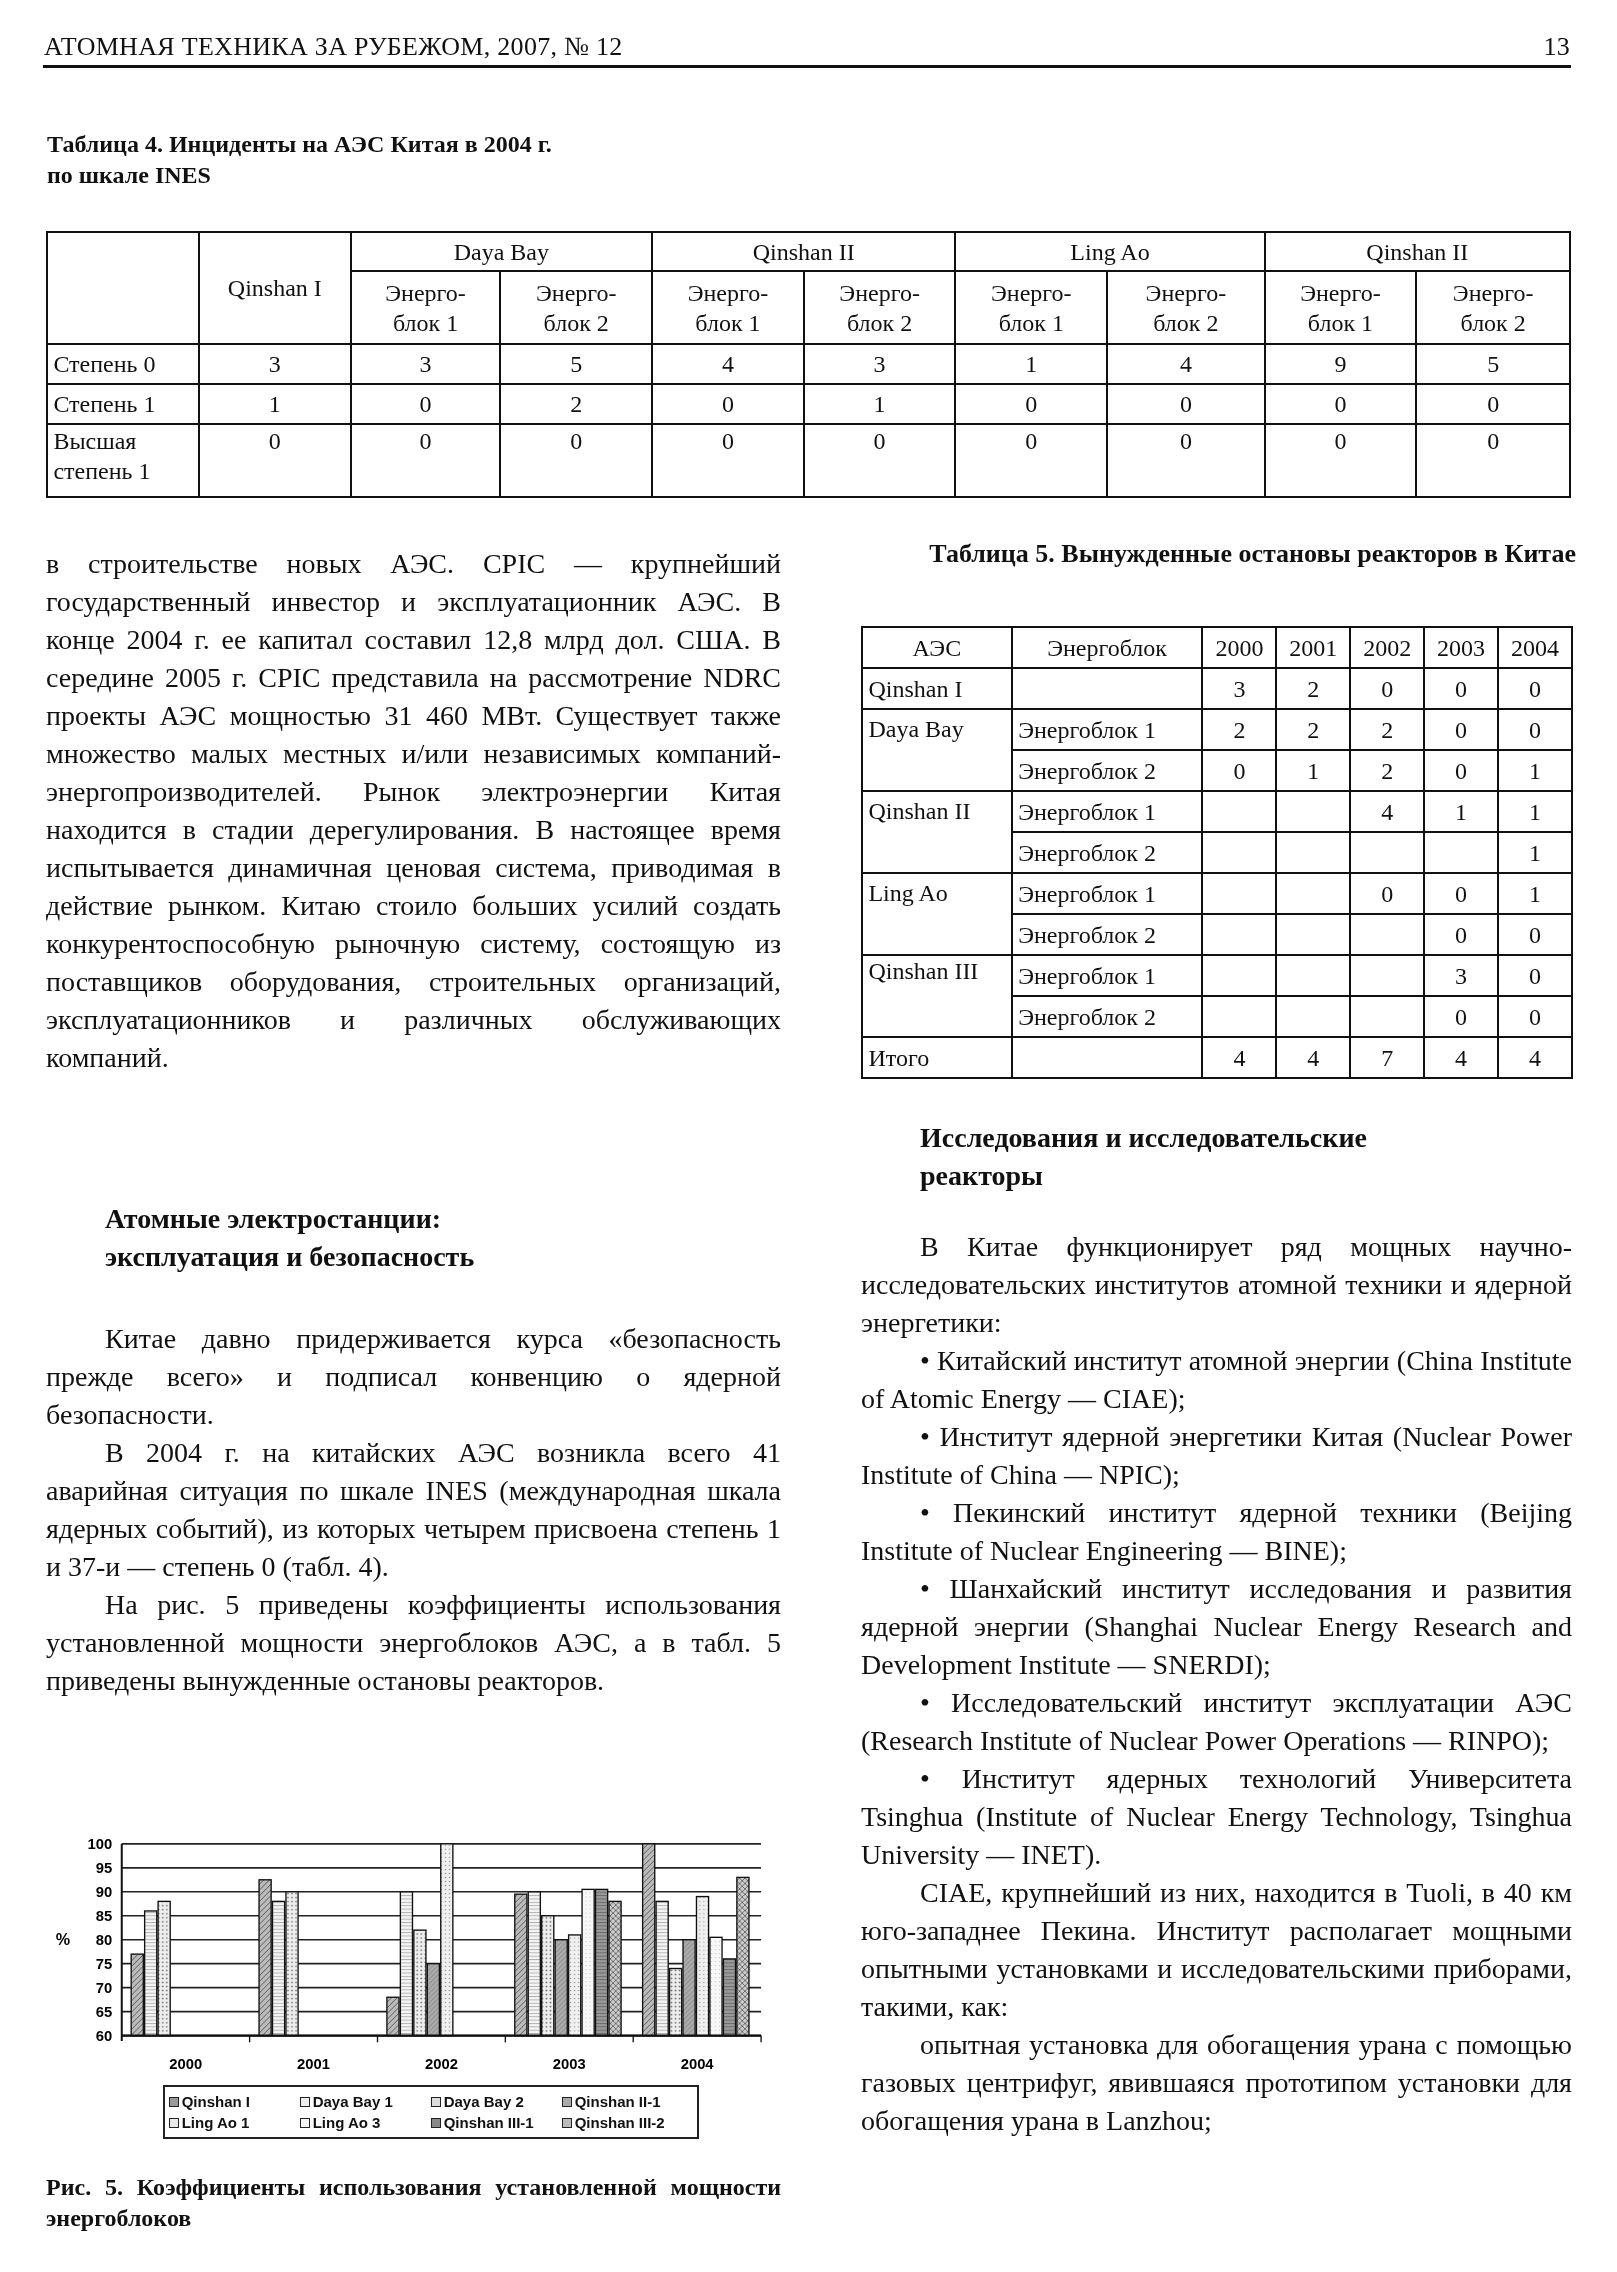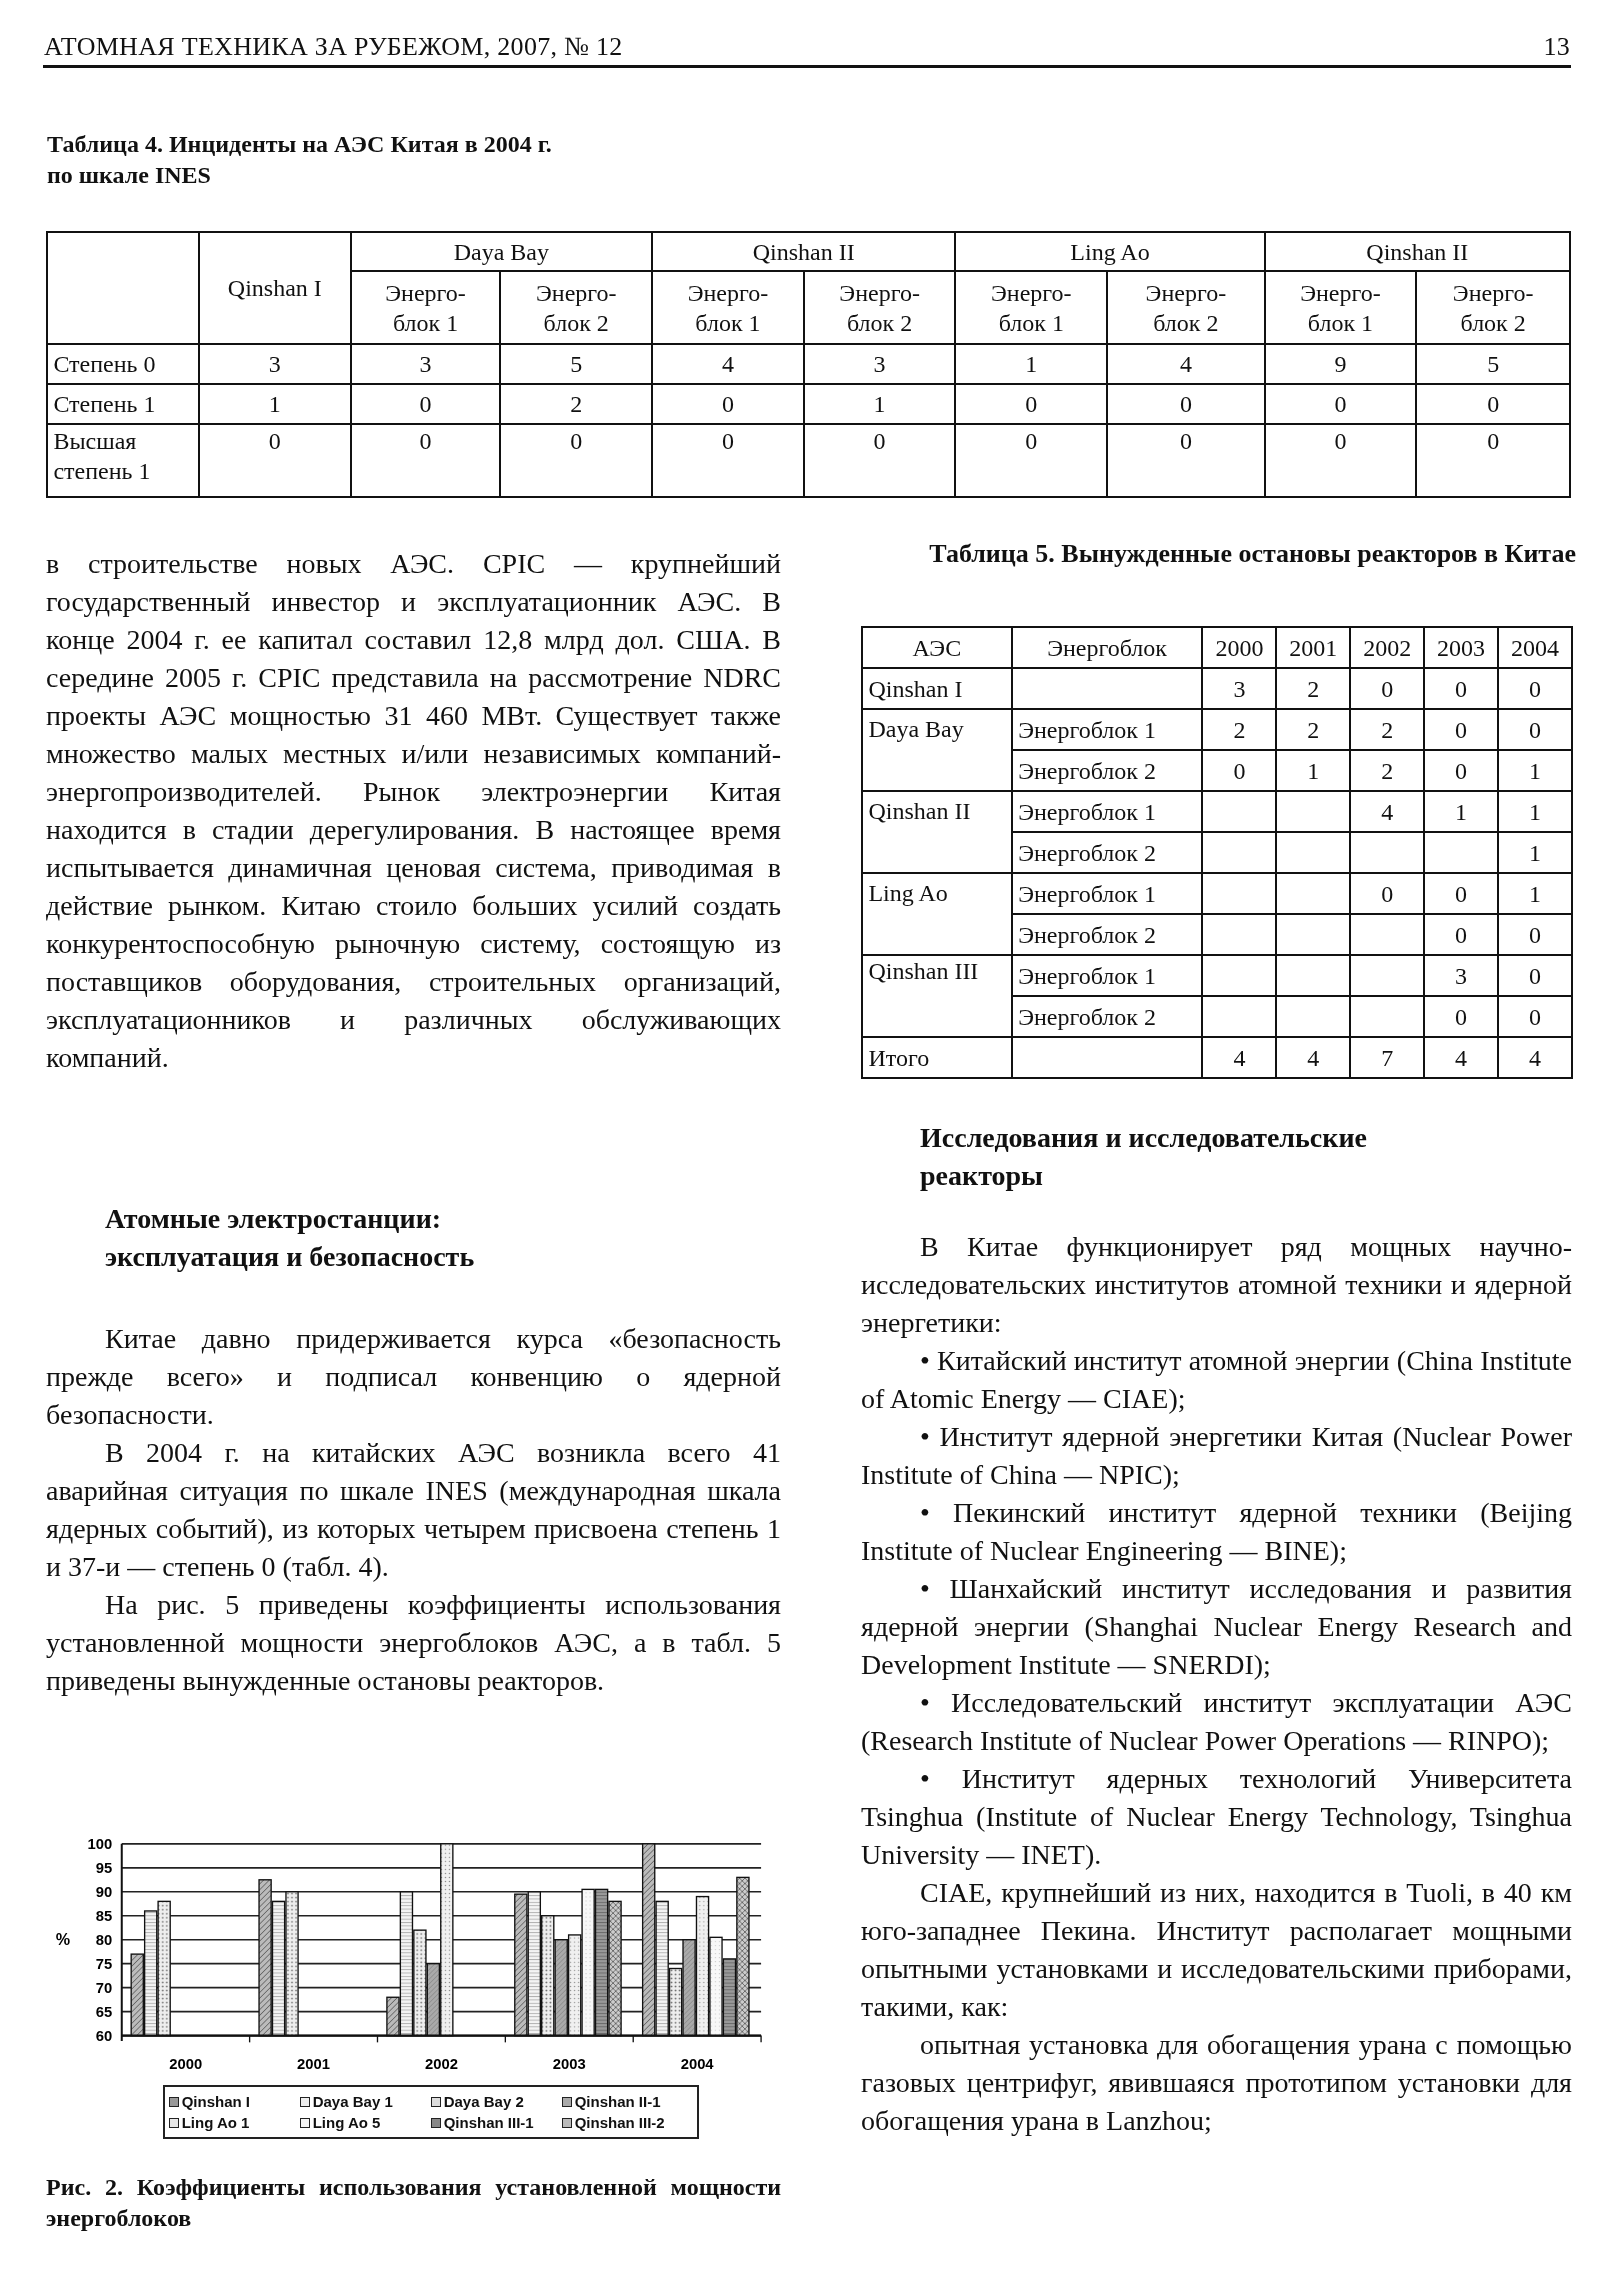--- a/index.html
+++ b/index.html
@@ -419,26 +419,26 @@
     <div class="item">
       <span class="swatch" style="background: rgb(170, 170, 170);"></span>
       <span>Qinshan II-1</span>
     </div>
     <div class="item">
       <span class="swatch" style="background: rgb(232, 232, 232);"></span>
       <span>Ling Ao 1</span>
     </div>
     <div class="item">
       <span class="swatch" style="background: rgb(246, 246, 246);"></span>
-      <span>Ling Ao 5</span>
+      <span>Ling Ao 3</span>
     </div>
     <div class="item">
       <span class="swatch" style="background: rgb(136, 136, 136);"></span>
       <span>Qinshan III-1</span>
     </div>
     <div class="item">
       <span class="swatch" style="background: rgb(187, 187, 187);"></span>
       <span>Qinshan III-2</span>
     </div>
   </div>
 
-<div class="fig-caption caption-bold">Рис. 2. Коэффициенты использования установленной мощности энергоблоков</div>
+<div class="fig-caption caption-bold">Рис. 5. Коэффициенты использования установленной мощности энергоблоков</div>
 
 
 </body></html>

